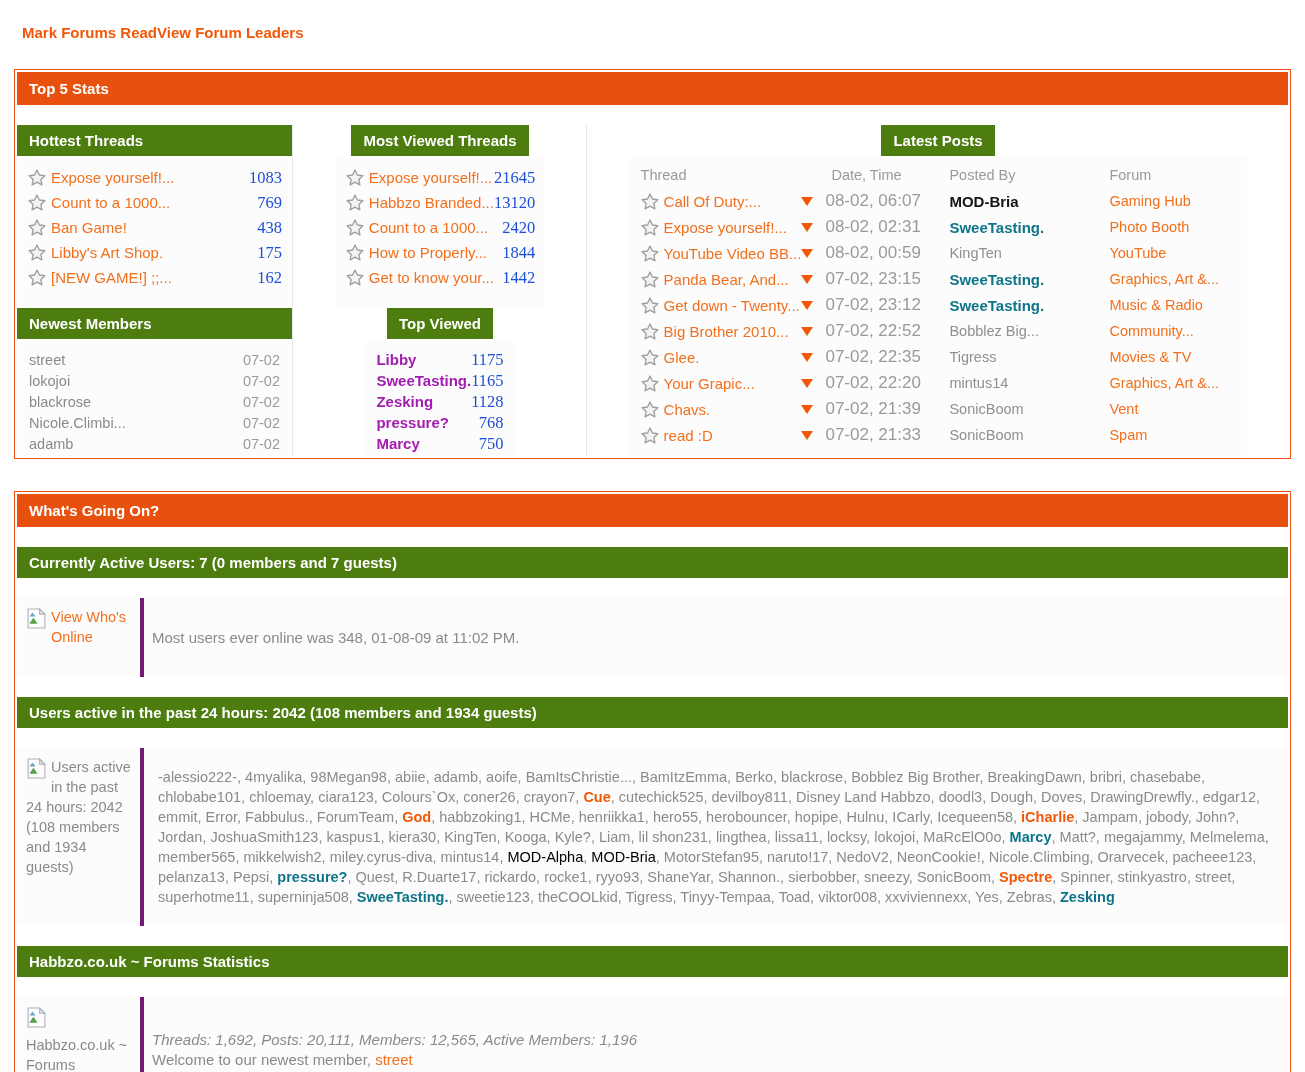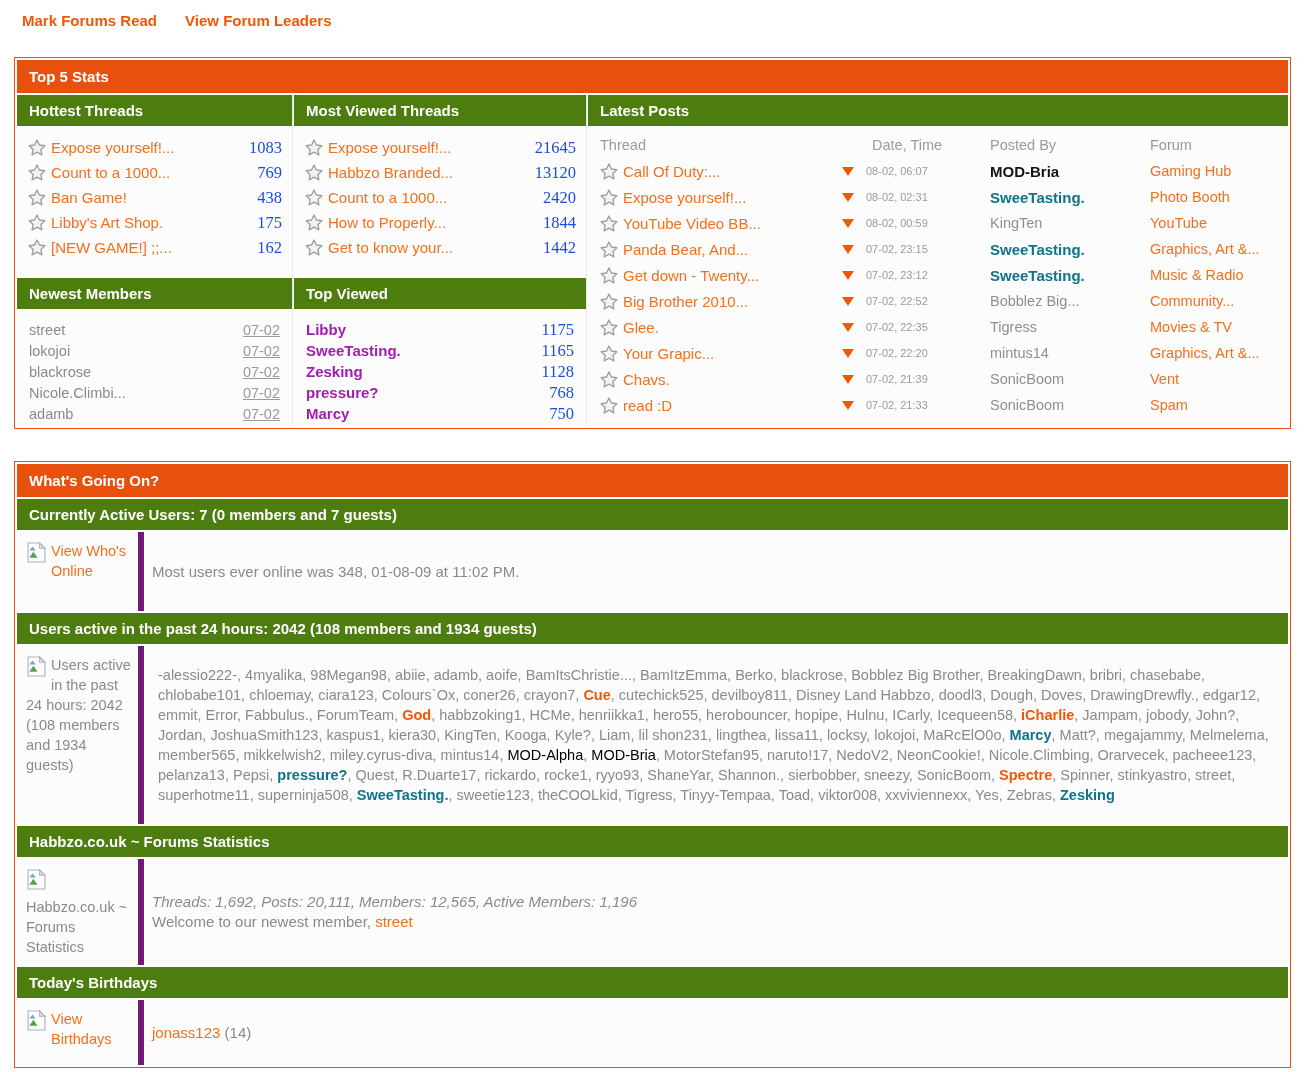--- a/index.html
+++ b/index.html
@@ -1,70 +1,70 @@
 <!DOCTYPE html>
 <html><head>
 <meta charset="utf-8">
 <style>
   * { box-sizing: border-box; }
   html,body { margin:0; padding:0; background:#fff; }
   body { font-family:"Liberation Sans", sans-serif; color:#8a8a8a; width:1305px; }
   a { text-decoration:none; cursor:pointer; }
 
   
-  .topnav { display:flex; gap:28px; padding:12px 0 4px 22px;text-align:right; }
+  .topnav { display:flex; padding:24px 0 4px 22px;text-align:right; }
   .topnav a { color:#f25708; font-weight:bold; font-size:15px; }
 
   
   .box { border:1px solid #e8500e; background:#fff; margin:0 14px; padding:2px; }
   .box1 { margin-top:24px; }
   .box2 { margin-top:32px; }
-  .stack { display:flex; flex-direction:column; gap:2px; background:#fff; }
+  .stack { display:flex; flex-direction:column; gap:20px; background:#fff; }
   .box-title { background:#e8500e; color:#fff; font-weight:bold; font-size:15px; padding:8px 12px; }
   .sec-bar { background:#4d7c0f; color:#fff; font-weight:bold; font-size:15px; padding:7px 12px; }
 
   
   .top5-cols { display:grid; grid-template-columns:275px 292px 1fr; gap:2px; }
   .col { display:flex; flex-direction:column; gap:2px; }
   .cell { background:#fcfcfc; }
-  .col + .col { border-left:1px solid #e9e9e9; margin-left:-2px; padding-left:1px; }
+  .col + .col { border-left:1px solid #e9e9e9; margin-left:-2px; padding-left:1px;align-items:center; }
 
   .thread-list { height:148px; padding:7px 0 0; }
   .trow { display:flex; justify-content:space-between; align-items:center; height:25px; padding:0 10px 0 11px; }
   .tleft { display:flex; align-items:center; min-width:0; }
   .star { display:inline-flex; margin-right:5px; flex:none; }
   .tlink { color:#f2701d; font-size:15px; white-space:nowrap; }
   .num { font-family:"Liberation Serif", serif; font-size:16.5px; color:#1d4ed8; }
 
   .flexfill { flex:1; }
   .nm-list { padding:8px 0 0; }
   .mrow { display:flex; justify-content:space-between; align-items:center; height:21px; padding:0 12px; }
   .nm-name { color:#8a8a8a; font-size:14.5px; }
-  .nm-date { color:#9a9a9a; font-size:14.5px;text-decoration:underline; }
+  .nm-date { color:#9a9a9a; font-size:14.5px; }
   .tp-name { color:#a21caf; font-weight:bold; font-size:15px; }
 
   
   .lp-wrap { flex:1; padding:4px 0 8px; }
   .lp-head, .lp-row { display:grid; grid-template-columns:minmax(0,1fr) 148px 160px 138px; align-items:center; }
   .lp-head { height:26px; }
   .lp-head span { color:#9a9a9a; font-size:14.5px; }
   .lp-h-thread { padding-left:12px; }
   .lp-h-date { padding-left:30px; }
   .lp-row { height:26px; }
   .lp-thread { display:flex; align-items:center; padding-left:12px; min-width:0; }
-  .lp-date { display:flex; align-items:center; color:#9a9a9a; font-size:11px; }
+  .lp-date { display:flex; align-items:center; color:#9a9a9a; font-size:17px; }
   .tri { width:0; height:0; border-left:6.5px solid transparent; border-right:6.5px solid transparent; border-top:9.5px solid #f25708; display:inline-block; margin-right:12px; flex:none; }
   .poster { font-size:14.5px; color:#8f8f8f; }
   .poster.black { color:#141414; font-weight:bold; font-size:15px; }
   .poster.teal { color:#0e7489; font-weight:bold; font-size:15px; }
   .forum-link { color:#f2701d; font-size:14.5px; }
 
   
   .wg-row { display:grid; grid-template-columns:127px minmax(0,1fr); background:#fcfcfc; }
-  .wg-left { border-right:6px solid #701a75; padding:9px 6px 8px 9px; font-size:14.5px; line-height:20px; color:#8a8a8a; }
+  .wg-left { border-right:4px solid #701a75; padding:9px 6px 8px 9px; font-size:14.5px; line-height:20px; color:#8a8a8a; }
   .wg-left a { color:#f2701d; }
   .wg-right { padding:6px 12px 6px 8px; display:flex; flex-direction:column; justify-content:center; font-size:15px; color:#8a8a8a; }
   .r1 { min-height:79px; } .r2 { min-height:178px; } .r3 { min-height:98px; } .r4 { min-height:65px; }
   .bicon { float:left; margin:1px 4px 2px 0; }
 
   .members-p { margin:0; padding:2px 6px 2px 6px; line-height:20px; font-size:14.5px; color:#8a8a8a; }
   .m-plain { color:#8a8a8a; }
   .m-orange { color:#f25708; font-weight:bold; }
   .m-teal { color:#0e7489; font-weight:bold; }
   .m-black { color:#000000; font-weight:normal;text-align:right; }

